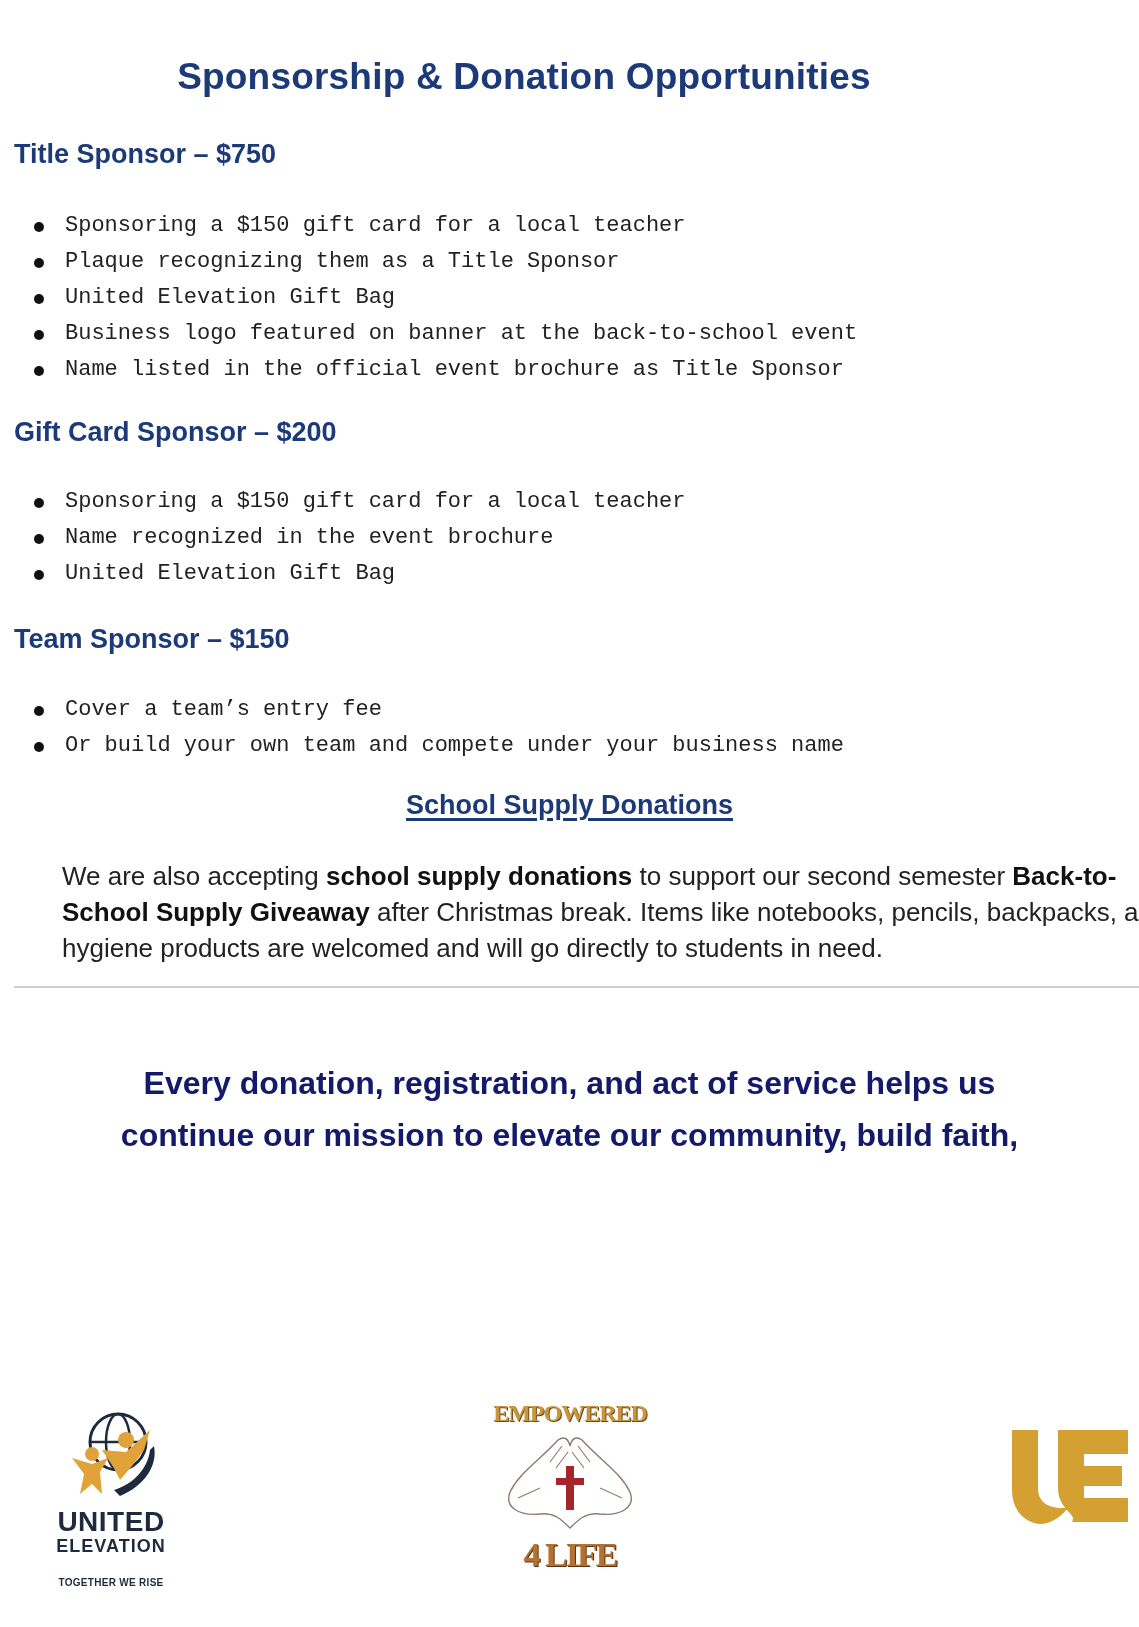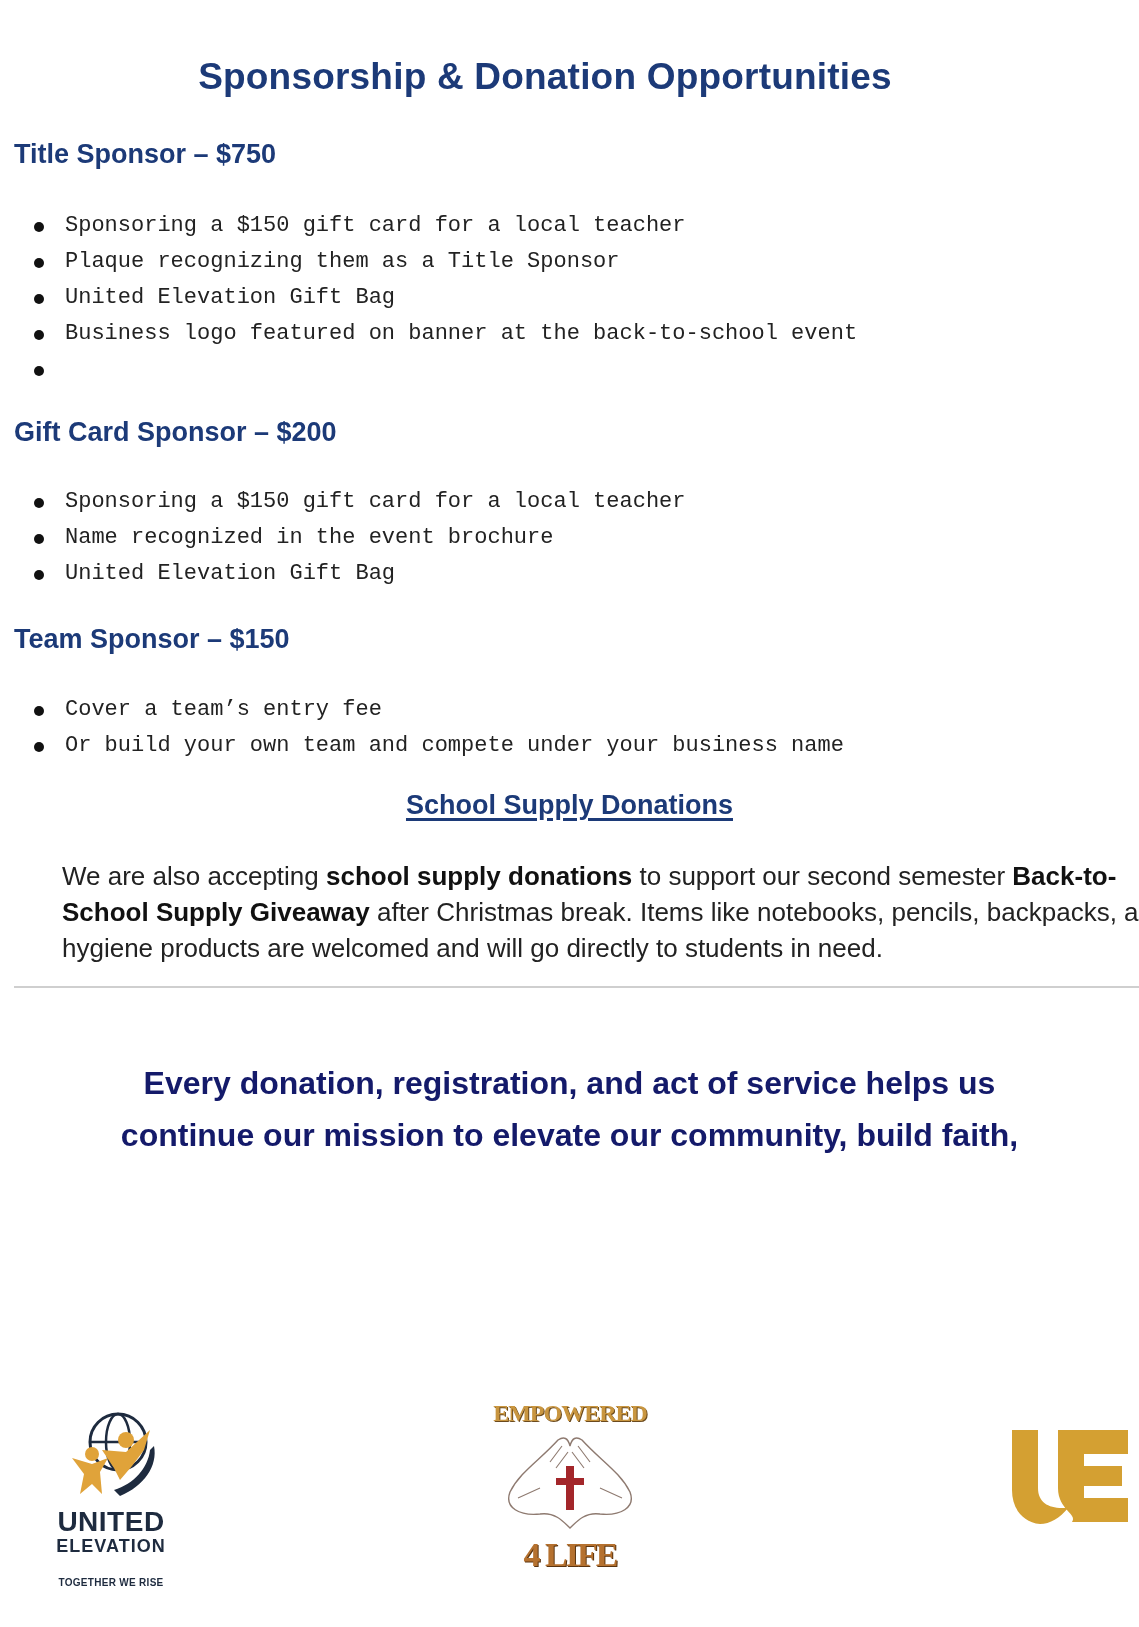--- a/index.html
+++ b/index.html
@@ -1,19 +1,19 @@
 <!DOCTYPE html>
 <html><head>
 <meta charset="utf-8">
 <style>
   html, body { margin:0; padding:0; background:#ffffff; }
   body { width:1139px; height:1627px; position:relative; overflow:hidden;
          font-family:"Liberation Sans", sans-serif; color:#1a1a1a; }
   .title { position:absolute; top:56px; left:0; width:1048px; text-align:center;
-           font-size:37px; font-weight:bold; color:#1c3a78; letter-spacing:0.2px;margin-left:21px; }
+           font-size:37px; font-weight:bold; color:#1c3a78; letter-spacing:0.2px; }
   .h2 { position:absolute; left:14px; font-size:27px; font-weight:bold; color:#1c3a78; }
   ul.bullets { position:absolute; left:0; margin:0; padding:0; list-style:none; }
   ul.bullets li { position:relative; padding-left:65px; font-size:22px; color:#222;
                   height:36px; line-height:36px;font-family:Liberation Mono, monospace; }
   ul.bullets li .dot { position:absolute; left:34px; top:14px; width:10px; height:10px;
                        border-radius:50%; background:#111; }
   .supply-heading { position:absolute; top:790px; left:0; width:1139px; text-align:center;
                     font-size:27px; font-weight:bold; color:#1c3a78; }
   .supply-heading span { text-decoration:underline; text-underline-offset:4px; text-decoration-thickness:3px; }
   .para { position:absolute; top:858px; left:14px; width:1110px; font-size:26px;
@@ -32,21 +32,21 @@
 <body>
 
 <div class="title">Sponsorship &amp; Donation Opportunities</div>
 
 <div class="h2" style="top:139px;">Title Sponsor – $750</div>
 <ul class="bullets" style="top:208px;">
   <li><span class="dot"></span><span>Sponsoring a $150 gift card for a local teacher</span></li>
   <li><span class="dot"></span><span>Plaque recognizing them as a Title Sponsor</span></li>
   <li><span class="dot"></span><span>United Elevation Gift Bag</span></li>
   <li><span class="dot"></span><span>Business logo featured on banner at the back-to-school event</span></li>
-  <li><span class="dot"></span></li>
+  <li><span class="dot"></span><span>Name listed in the official event brochure as Title Sponsor</span></li>
 </ul>
 
 <div class="h2" style="top:417px;">Gift Card Sponsor – $200</div>
 <ul class="bullets" style="top:484px;">
   <li><span class="dot"></span><span>Sponsoring a $150 gift card for a local teacher</span></li>
   <li><span class="dot"></span><span>Name recognized in the event brochure</span></li>
   <li><span class="dot"></span><span>United Elevation Gift Bag</span></li>
 </ul>
 
 <div class="h2" style="top:624px;">Team Sponsor – $150</div>

